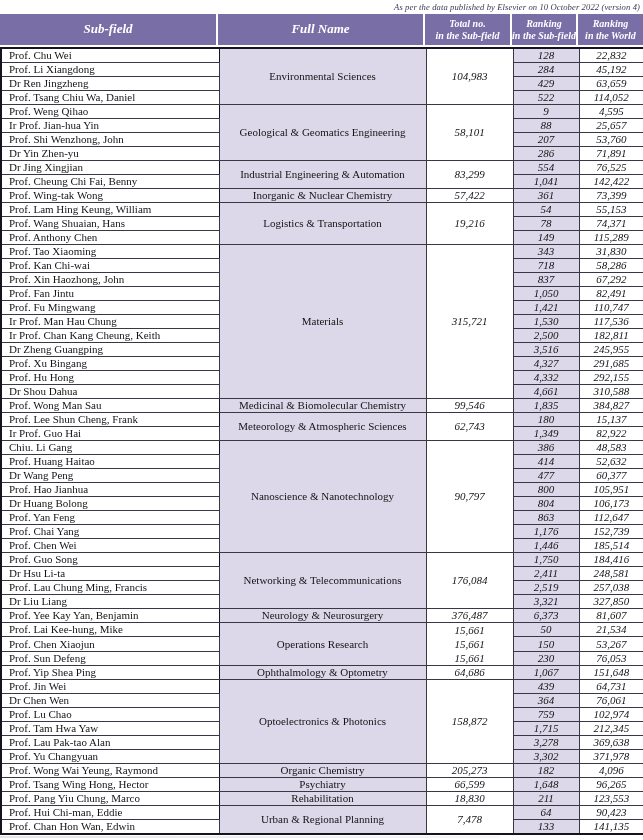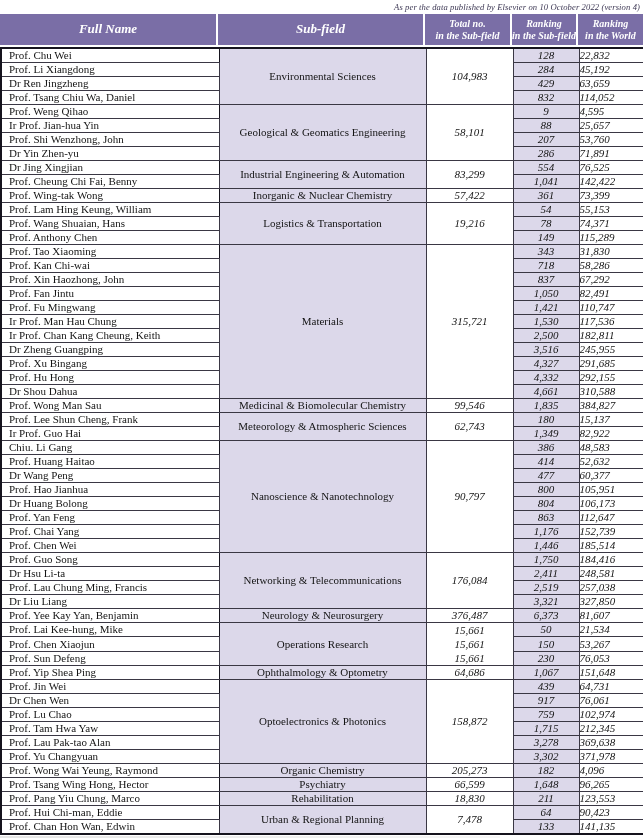--- a/index.html
+++ b/index.html
@@ -45,37 +45,37 @@
     font-size:11px;line-height:12.5px;color:var(--ink);
     overflow:hidden;white-space:nowrap;vertical-align:middle;
   }
   tr.group-start td{border-top:1.5px solid var(--border);}
   td.name{padding-left:7px;background:#fff;border-right:1.5px solid var(--border);}
   td.subfield{background:var(--band-bg);text-align:center;}
   td.total{background:#fff;text-align:center;font-style:italic;}
   td.total.stacked{vertical-align:top;}
   td.total.stacked div{height:14px;line-height:14px;}
   td.rank-sub{background:var(--band-bg);text-align:center;font-style:italic;}
-  td.rank-world{background:#fff;text-align:left;font-style:italic;}
+  td.rank-world{background:#fff;text-align:center;font-style:italic;}
   .page-shadow{
     position:absolute;left:0;top:836px;width:500px;height:2px;
     background:linear-gradient(to right,#cfcfcf,#efefef);opacity:.55;
   }
 </style>
 </head>
 <body>
 
 <div class="note">As per the data published by Elsevier on 10 October 2022 (version 4)</div>
 
 <div class="tbl-header">
   <div class="hcell hc-big">
-    <span>Full Name</span>
+    <span>Sub-field</span>
   </div>
   <div class="hcell hc-big">
-    <span>Sub-field</span>
+    <span>Full Name</span>
   </div>
   <div class="hcell hc-small">
     <span>Total no.</span>
     <span>in the Sub-field</span>
   </div>
   <div class="hcell hc-small">
     <span>Ranking</span>
     <span>in the Sub-field</span>
   </div>
   <div class="hcell hc-small">
@@ -105,21 +105,21 @@
         <td class="rank-sub">284</td>
         <td class="rank-world">45,192</td>
       </tr>
       <tr>
         <td class="name">Dr Ren Jingzheng</td>
         <td class="rank-sub">429</td>
         <td class="rank-world">63,659</td>
       </tr>
       <tr>
         <td class="name">Prof. Tsang Chiu Wa, Daniel</td>
-        <td class="rank-sub">832</td>
+        <td class="rank-sub">522</td>
         <td class="rank-world">114,052</td>
       </tr>
       <tr class="group-start">
         <td class="name">Prof. Weng Qihao</td>
         <td class="subfield" rowspan="4">Geological &amp; Geomatics Engineering</td>
         <td class="total" rowspan="4">58,101</td>
         <td class="rank-sub">9</td>
         <td class="rank-world">4,595</td>
       </tr>
       <tr>
@@ -350,21 +350,21 @@
       </tr>
       <tr class="group-start">
         <td class="name">Prof. Jin Wei</td>
         <td class="subfield" rowspan="6">Optoelectronics &amp; Photonics</td>
         <td class="total" rowspan="6">158,872</td>
         <td class="rank-sub">439</td>
         <td class="rank-world">64,731</td>
       </tr>
       <tr>
         <td class="name">Dr Chen Wen</td>
-        <td class="rank-sub">917</td>
+        <td class="rank-sub">364</td>
         <td class="rank-world">76,061</td>
       </tr>
       <tr>
         <td class="name">Prof. Lu Chao</td>
         <td class="rank-sub">759</td>
         <td class="rank-world">102,974</td>
       </tr>
       <tr>
         <td class="name">Prof. Tam Hwa Yaw</td>
         <td class="rank-sub">1,715</td>

